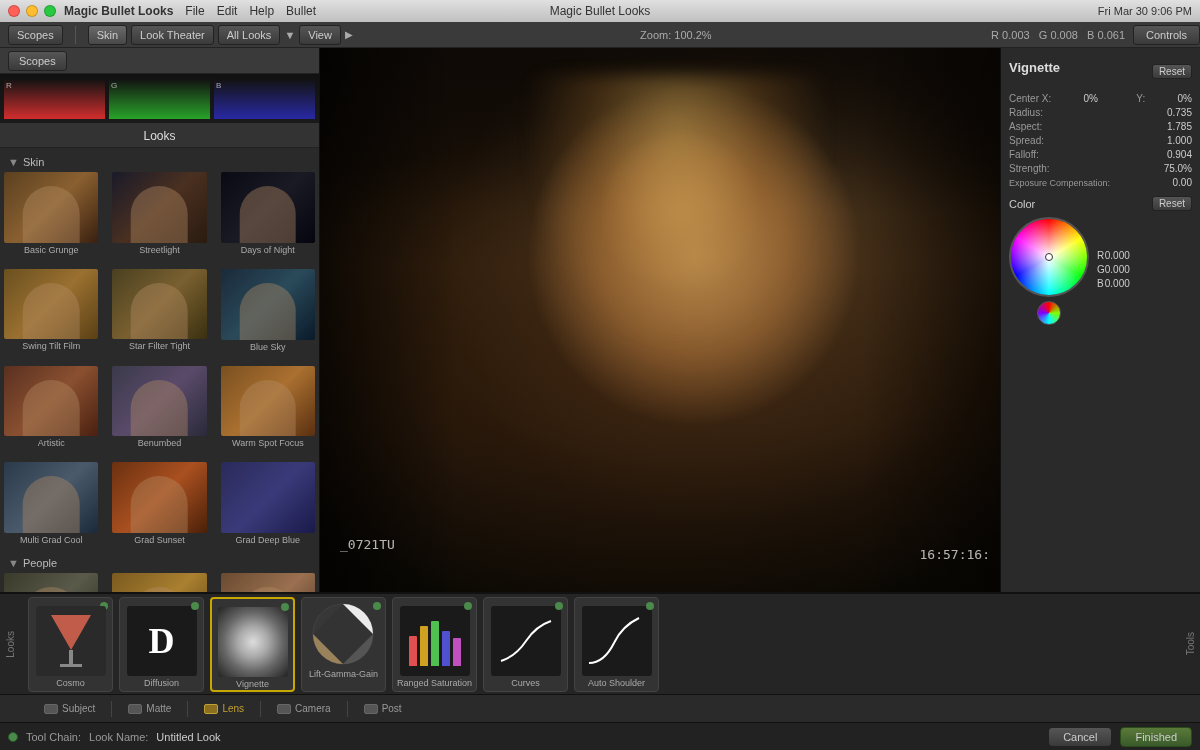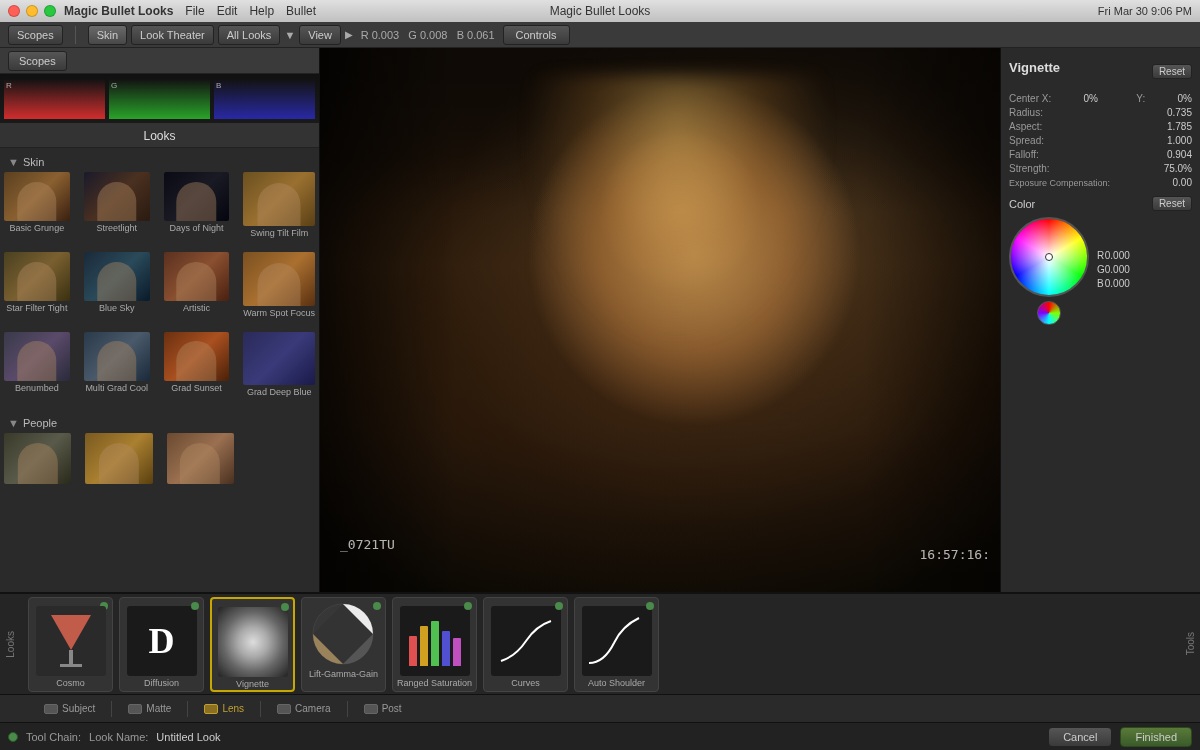--- a/index.html
+++ b/index.html
@@ -193,23 +193,23 @@
       font-size: 11px;
       cursor: pointer;
     }
     .category-arrow {
       margin-right: 4px;
       color: #888;
     }
 
     .looks-grid {
       display: grid;
-      grid-template-columns: repeat(4, 1fr);
+      grid-template-columns: repeat(3, 1fr);
       gap: 14px;
-      margin-bottom: 16px;
+      margin-bottom: 8px;
     }
     .look-item {
       position: relative;
       cursor: pointer;
     }
     .look-thumbnail {
       width: 100%;
       aspect-ratio: 4/3;
       background: #444;
       border-radius: 2px;
@@ -648,20 +648,23 @@
     </div>
     <div class="toolbar-separator"></div>
     <div class="toolbar-section">
       <button class="toolbar-btn active">Skin</button>
       <button class="toolbar-btn">Look Theater</button>
       <button class="toolbar-btn">All Looks</button>
       <span style="color:#aaa;cursor:pointer;">▼</span>
       <button class="toolbar-btn">View</button>
       <span style="color:#aaa;cursor:pointer;font-size:10px;">▶</span>
     </div>
+    <div class="zoom-info">
+      <span>Zoom: 100.2%</span>
+    </div>
     <div class="rgb-info">
       <span>R 0.003</span>
       &nbsp;
       <span>G 0.008</span>
       &nbsp;
       <span>B 0.061</span>
     </div>
     <div class="controls-label">Controls</div>
   </div>
 
@@ -731,30 +734,30 @@
               </div>
             <div class="look-name">Blue Sky</div>
           </div>
           <div class="look-item">
             <div class="look-thumbnail thumb-artistic">
                 <div class="thumb-face"></div>
               </div>
             <div class="look-name">Artistic</div>
           </div>
           <div class="look-item">
+            <div class="look-thumbnail thumb-benumbed">
+                <div class="thumb-face"></div>
+              </div>
+            <div class="look-name">Benumbed</div>
+          </div>
+          <div class="look-item">
             <div class="look-thumbnail thumb-warm-spot">
                 <div class="thumb-face"></div>
               </div>
             <div class="look-name">Warm Spot Focus</div>
-          </div>
-          <div class="look-item">
-            <div class="look-thumbnail thumb-benumbed">
-                <div class="thumb-face"></div>
-              </div>
-            <div class="look-name">Benumbed</div>
           </div>
           <div class="look-item">
             <div class="look-thumbnail thumb-multi-grad">
                 <div class="thumb-face"></div>
               </div>
             <div class="look-name">Multi Grad Cool</div>
           </div>
           <div class="look-item">
             <div class="look-thumbnail thumb-grad-sunset">
                 <div class="thumb-face"></div>

